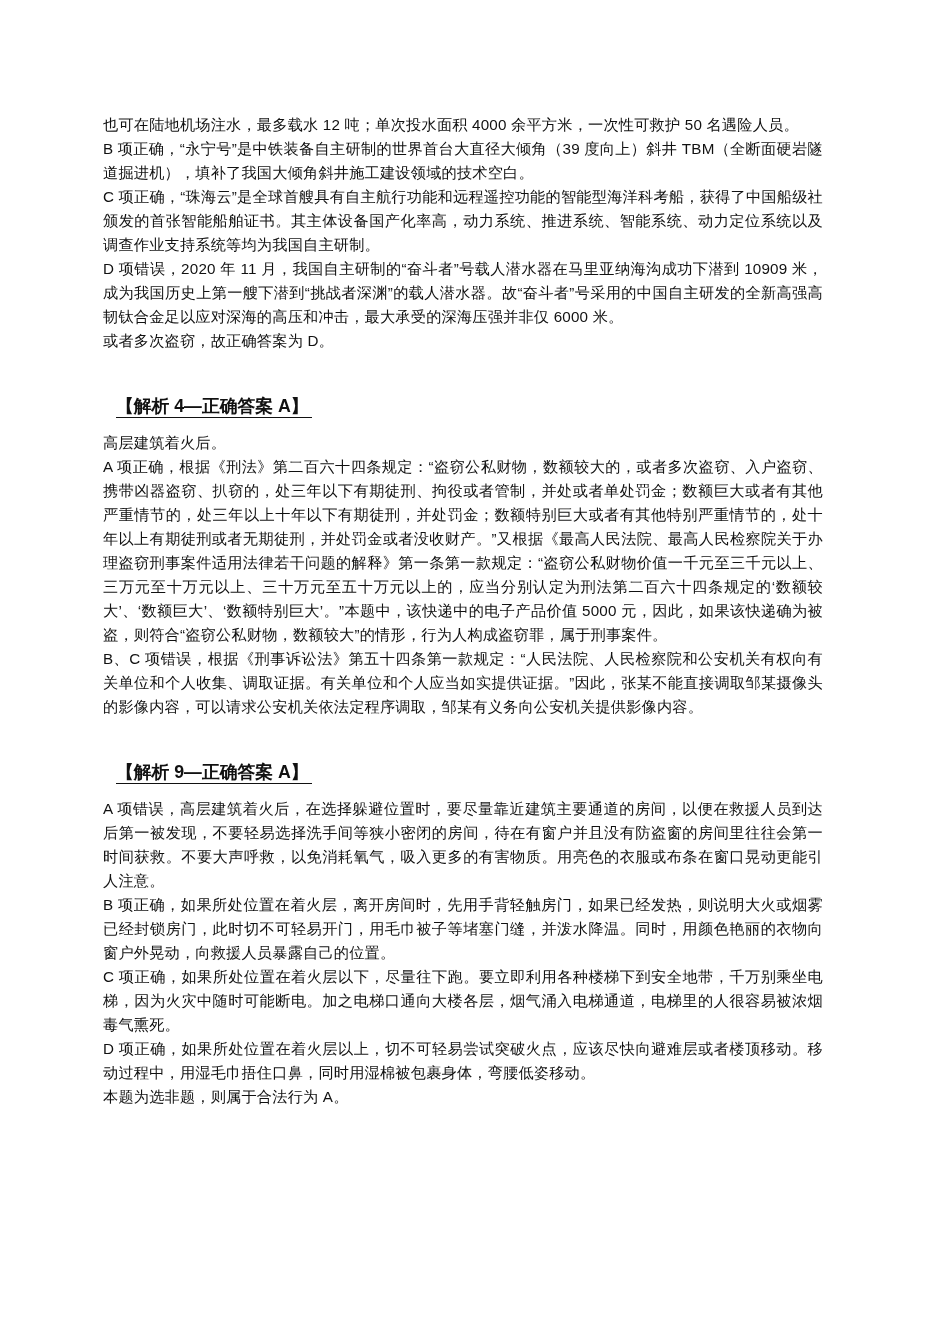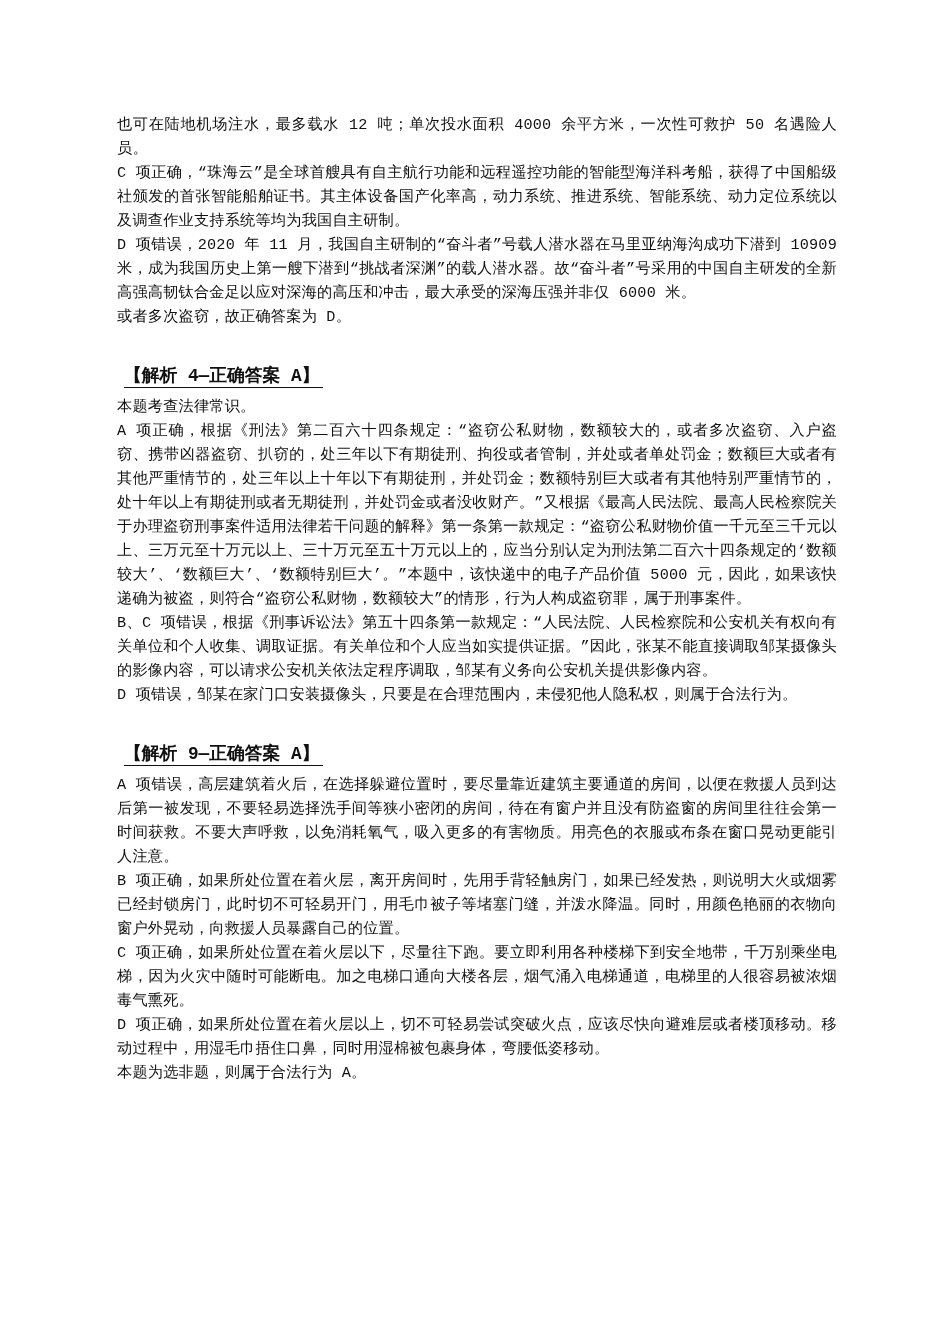--- a/index.html
+++ b/index.html
@@ -1,48 +1,48 @@
 <!DOCTYPE html>
 <html><head>
 <meta charset="utf-8">
 <style>
   html, body { margin: 0; padding: 0; background: #ffffff; }
   body { width: 950px; height: 1344px; position: relative; overflow: hidden; }
   .page {
-    position: absolute; left: 117px; top: 113px; width: 720px;
-    font-family: Liberation Mono, monospace;
+    position: absolute; left: 103px; top: 113px; width: 720px;
+    font-family: Liberation Sans, sans-serif;
     font-size: 15.2px; line-height: 24px; color: #111;
   }
   .p { margin: 0; text-align: justify; letter-spacing: 0.2px; }
   .blank2 { height: 29px; }
   .heading {
-    display: inline-block; font-weight: bold; margin: 7px;
+    display: inline-block; font-weight: bold; margin: 13px;
     border-bottom: 1.5px solid #111; line-height: 22px; padding-right: 4px;
   }
 </style>
 </head>
 <body>
 
 <div class="page">
 
   <section>
     <p class="p">也可在陆地机场注水，最多载水 12 吨；单次投水面积 4000 余平方米，一次性可救护 50 名遇险人员。</p>
+    <p class="p">B 项正确，“永宁号”是中铁装备自主研制的世界首台大直径大倾角（39 度向上）斜井 TBM（全断面硬岩隧道掘进机），填补了我国大倾角斜井施工建设领域的技术空白。</p>
     <p class="p">C 项正确，“珠海云”是全球首艘具有自主航行功能和远程遥控功能的智能型海洋科考船，获得了中国船级社颁发的首张智能船舶证书。其主体设备国产化率高，动力系统、推进系统、智能系统、动力定位系统以及调查作业支持系统等均为我国自主研制。</p>
     <p class="p">D 项错误，2020 年 11 月，我国自主研制的“奋斗者”号载人潜水器在马里亚纳海沟成功下潜到 10909 米，成为我国历史上第一艘下潜到“挑战者深渊”的载人潜水器。故“奋斗者”号采用的中国自主研发的全新高强高韧钛合金足以应对深海的高压和冲击，最大承受的深海压强并非仅 6000 米。</p>
     <p class="p">或者多次盗窃，故正确答案为 D。</p>
   </section>
 
   <div class="blank2"></div>
 
   <section>
     <h3 class="heading">【解析 4—正确答案 A】</h3>
-    <p class="p">本题考查法律常识。</p>
+    <p class="p">高层建筑着火后。</p>
     <p class="p">A 项正确，根据《刑法》第二百六十四条规定：“盗窃公私财物，数额较大的，或者多次盗窃、入户盗窃、携带凶器盗窃、扒窃的，处三年以下有期徒刑、拘役或者管制，并处或者单处罚金；数额巨大或者有其他严重情节的，处三年以上十年以下有期徒刑，并处罚金；数额特别巨大或者有其他特别严重情节的，处十年以上有期徒刑或者无期徒刑，并处罚金或者没收财产。”又根据《最高人民法院、最高人民检察院关于办理盗窃刑事案件适用法律若干问题的解释》第一条第一款规定：“盗窃公私财物价值一千元至三千元以上、三万元至十万元以上、三十万元至五十万元以上的，应当分别认定为刑法第二百六十四条规定的‘数额较大’、‘数额巨大’、‘数额特别巨大’。”本题中，该快递中的电子产品价值 5000 元，因此，如果该快递确为被盗，则符合“盗窃公私财物，数额较大”的情形，行为人构成盗窃罪，属于刑事案件。</p>
     <p class="p">B、C 项错误，根据《刑事诉讼法》第五十四条第一款规定：“人民法院、人民检察院和公安机关有权向有关单位和个人收集、调取证据。有关单位和个人应当如实提供证据。”因此，张某不能直接调取邹某摄像头的影像内容，可以请求公安机关依法定程序调取，邹某有义务向公安机关提供影像内容。</p>
-    <p class="p">D 项错误，邹某在家门口安装摄像头，只要是在合理范围内，未侵犯他人隐私权，则属于合法行为。</p>
   </section>
 
   <div class="blank2"></div>
 
   <section>
     <h3 class="heading">【解析 9—正确答案 A】</h3>
     <p class="p">A 项错误，高层建筑着火后，在选择躲避位置时，要尽量靠近建筑主要通道的房间，以便在救援人员到达后第一被发现，不要轻易选择洗手间等狭小密闭的房间，待在有窗户并且没有防盗窗的房间里往往会第一时间获救。不要大声呼救，以免消耗氧气，吸入更多的有害物质。用亮色的衣服或布条在窗口晃动更能引人注意。</p>
     <p class="p">B 项正确，如果所处位置在着火层，离开房间时，先用手背轻触房门，如果已经发热，则说明大火或烟雾已经封锁房门，此时切不可轻易开门，用毛巾被子等堵塞门缝，并泼水降温。同时，用颜色艳丽的衣物向窗户外晃动，向救援人员暴露自己的位置。</p>
     <p class="p">C 项正确，如果所处位置在着火层以下，尽量往下跑。要立即利用各种楼梯下到安全地带，千万别乘坐电梯，因为火灾中随时可能断电。加之电梯口通向大楼各层，烟气涌入电梯通道，电梯里的人很容易被浓烟毒气熏死。</p>
     <p class="p">D 项正确，如果所处位置在着火层以上，切不可轻易尝试突破火点，应该尽快向避难层或者楼顶移动。移动过程中，用湿毛巾捂住口鼻，同时用湿棉被包裹身体，弯腰低姿移动。</p>

